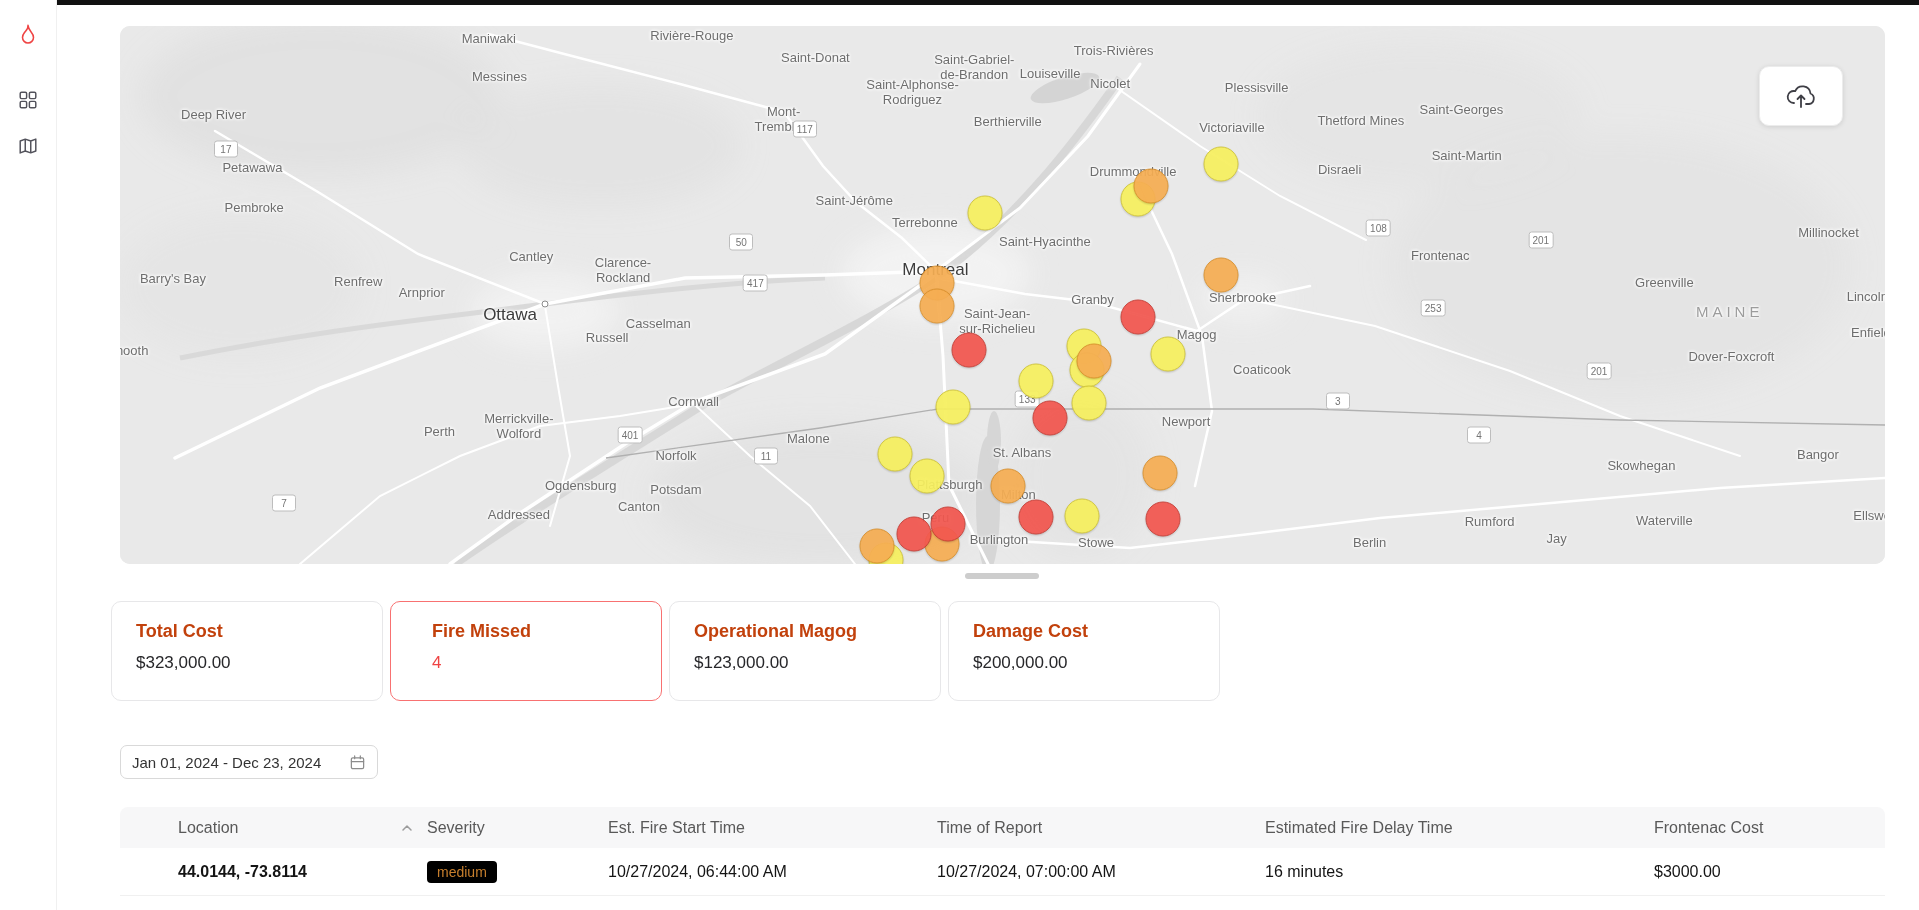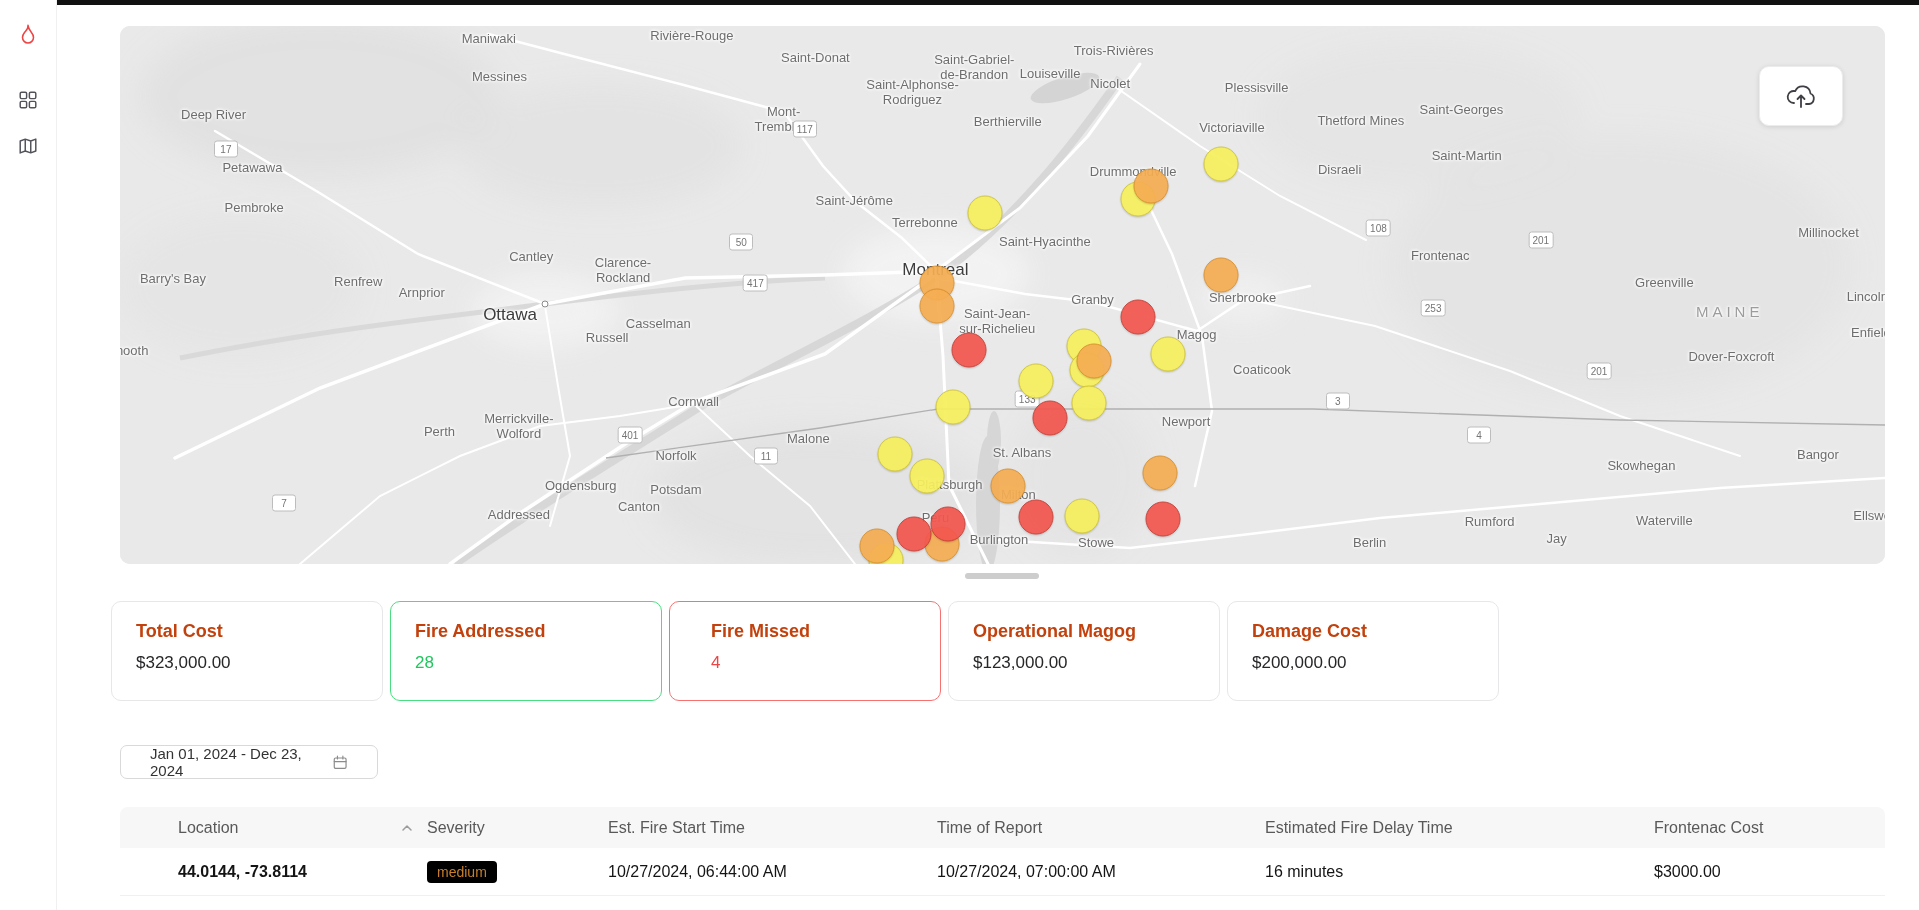--- a/index.html
+++ b/index.html
@@ -33,21 +33,21 @@
   .stat-label{font-size:18px;font-weight:700;color:#c2410c;}
   .stat-value{font-size:17px;color:#27272a;margin-top:11px;}
   .stat-card.accent-green{border-color:#4ade80;}
   .stat-card.accent-green .stat-value{color:#22c55e;}
   .stat-card.accent-red{border-color:#f87171;padding-left:41px;}
   .stat-card.accent-red .stat-value{color:#ef4444;}
 
   
   .date-section{margin:44px 0 0 63px;}
   .date-label{font-size:16px;font-weight:700;color:#141414;}
-  .date-input{margin-top:11px;display:flex;align-items:center;justify-content:space-between;width:258px;height:34px;border:1px solid #d9d9d9;border-radius:7px;padding:0 29px;font-size:15px;color:#333;box-sizing:border-box;background:#fff;cursor:pointer;}
+  .date-input{margin-top:11px;display:flex;align-items:center;justify-content:space-between;width:258px;height:34px;border:1px solid #d9d9d9;border-radius:7px;padding:0 11px;font-size:15px;color:#333;box-sizing:border-box;background:#fff;cursor:pointer;}
 
   
   .table{margin:28px 0 0 63px;width:1765px;}
   .thead{display:grid;grid-template-columns:249px 181px 329px 328px 389px 231px;padding-left:58px;align-items:center;height:41px;background:#f7f7f8;border-radius:8px 8px 0 0;box-sizing:border-box;}
   .th{font-size:16px;font-weight:500;color:#595959;display:flex;align-items:center;}
   .th .caret{margin-left:auto;margin-right:14px;}
   .trow{display:grid;grid-template-columns:249px 181px 329px 328px 389px 231px;padding-left:58px;align-items:center;height:48px;border-bottom:1px solid #f0f0f0;box-sizing:border-box;cursor:pointer;}
   .td{font-size:16px;color:#141414;}
   .td.loc{font-weight:700;}
   .sev-badge{display:inline-block;padding:3px 10px;border-radius:4px;font-size:14px;background:#000000;color:#c77f2d;}
@@ -255,24 +255,20 @@
     </div>
 
     <div class="scroll-pill"></div>
 
     <div class="stats-row">
   <div class="stat-card accent-none">
     <div class="stat-label">Total Cost</div>
     <div class="stat-value">$323,000.00</div>
   </div>
 
-  <div class="stat-card accent-green">
-    <div class="stat-label">Fire Addressed</div>
-    <div class="stat-value">28</div>
-  </div>
 
   <div class="stat-card accent-red">
     <div class="stat-label">Fire Missed</div>
     <div class="stat-value">4</div>
   </div>
 
   <div class="stat-card accent-none">
     <div class="stat-label">Operational Magog</div>
     <div class="stat-value">$123,000.00</div>
   </div>

